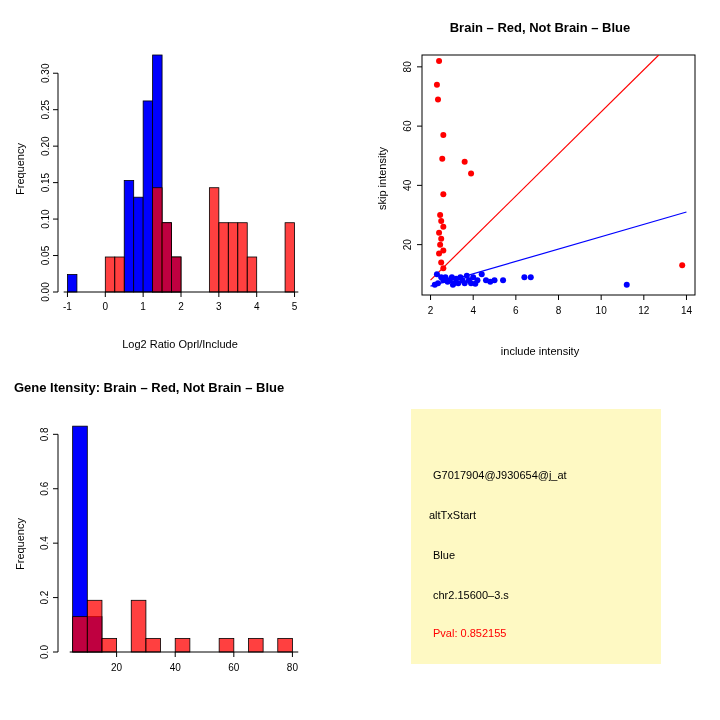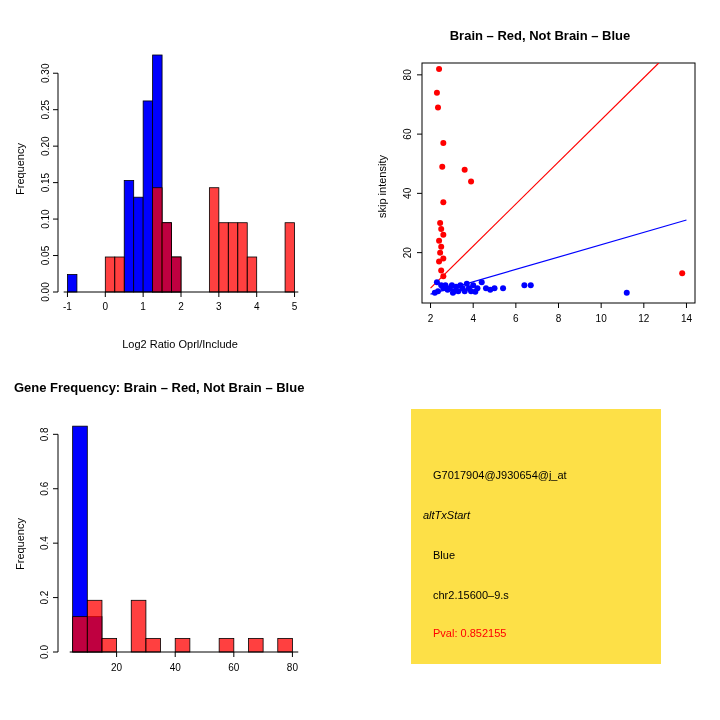--- a/index.html
+++ b/index.html
@@ -2,21 +2,21 @@
 <html><head>
 <meta charset="utf-8">
 <style>
   html,body{margin:0;padding:0;}
   body{width:720px;height:720px;background:#ffffff;font-family:"Liberation Sans",sans-serif;position:relative;overflow:hidden;}
   .panel{position:absolute;}
   .title{font-size:13px;font-weight:bold;color:#000;text-align:center;white-space:nowrap;}
   .axlabel{font-size:11px;color:#000;text-align:center;white-space:nowrap;}
   .ylabel{font-size:11px;color:#000;white-space:nowrap;transform-origin:0 0;}
   svg{display:block;}
-  .infobox{background:#fde047;}
+  .infobox{background:#fef9c3;}
   .infoline{font-size:11px;color:#000;}
   .infoline.pval{color:#ff0000;}
 </style>
 </head>
 <body>
 
 <div class="panel" style="left:0;top:0;width:360px;height:360px;">
   <svg id="svg-ratio" width="360" height="360">
       <rect x="67.46153846153847" y="274.4984615384615" width="9.461538461538453" height="17.501538461538473" fill="#0000ff" stroke="#000" stroke-width="0.8"></rect>
       <rect x="124.23076923076923" y="180.42769230769233" width="9.461538461538453" height="111.57230769230767" fill="#0000ff" stroke="#000" stroke-width="0.8"></rect>
@@ -64,21 +64,21 @@
       <text x="49" y="146.15384615384613" font-size="10" font-family="Liberation Sans, sans-serif" fill="#000" text-anchor="middle" transform="rotate(-90,49,146.15384615384613)">0.20</text>
       <line x1="58" y1="109.69230769230771" x2="53" y2="109.69230769230771" stroke="#000" stroke-width="1"></line>
       <text x="49" y="109.69230769230771" font-size="10" font-family="Liberation Sans, sans-serif" fill="#000" text-anchor="middle" transform="rotate(-90,49,109.69230769230771)">0.25</text>
       <line x1="58" y1="73.23076923076925" x2="53" y2="73.23076923076925" stroke="#000" stroke-width="1"></line>
       <text x="49" y="73.23076923076925" font-size="10" font-family="Liberation Sans, sans-serif" fill="#000" text-anchor="middle" transform="rotate(-90,49,73.23076923076925)">0.30</text>
     </svg>
   <div class="axlabel" style="position:absolute;left:0;top:338px;width:360px;">Log2 Ratio Oprl/Include</div>
   <div class="ylabel" style="position:absolute;left:14px;top:195px;transform:rotate(-90deg);">Frequency</div>
 </div>
 
-<div class="panel" style="left:360px;top:8px;width:360px;height:360px;">
+<div class="panel" style="left:360px;top:0;width:360px;height:360px;">
   <div class="title" style="position:absolute;left:0;top:20px;width:360px;">Brain – Red, Not Brain – Blue</div>
   <svg id="svg-scatter" width="360" height="360">
       <rect x="62" y="55" width="273" height="240" fill="none" stroke="#000" stroke-width="1"></rect>
       <clipPath id="scclip">
         <rect x="62" y="55" width="273" height="240"></rect>
       </clipPath>
       <g clip-path="url(#scclip)">
         <line x1="70.53125" y1="280.18518518518516" x2="298.7421875" y2="55" stroke="#ff0000" stroke-width="1.2"></line>
         <line x1="70.53125" y1="286.1111111111111" x2="326.46875" y2="212.03703703703704" stroke="#0000ff" stroke-width="1.2"></line>
         <circle cx="79.0625" cy="60.925925925925924" r="3" fill="#ff0000"></circle>
@@ -147,25 +147,26 @@
       <text x="326.46875" y="314" font-size="10" font-family="Liberation Sans, sans-serif" fill="#000" text-anchor="middle">14</text>
       <line x1="62" y1="244.62962962962962" x2="57" y2="244.62962962962962" stroke="#000" stroke-width="1"></line>
       <text x="51" y="244.62962962962962" font-size="10" font-family="Liberation Sans, sans-serif" fill="#000" text-anchor="middle" transform="rotate(-90,51,244.62962962962962)">20</text>
       <line x1="62" y1="185.37037037037038" x2="57" y2="185.37037037037038" stroke="#000" stroke-width="1"></line>
       <text x="51" y="185.37037037037038" font-size="10" font-family="Liberation Sans, sans-serif" fill="#000" text-anchor="middle" transform="rotate(-90,51,185.37037037037038)">40</text>
       <line x1="62" y1="126.11111111111111" x2="57" y2="126.11111111111111" stroke="#000" stroke-width="1"></line>
       <text x="51" y="126.11111111111111" font-size="10" font-family="Liberation Sans, sans-serif" fill="#000" text-anchor="middle" transform="rotate(-90,51,126.11111111111111)">60</text>
       <line x1="62" y1="66.85185185185185" x2="57" y2="66.85185185185185" stroke="#000" stroke-width="1"></line>
       <text x="51" y="66.85185185185185" font-size="10" font-family="Liberation Sans, sans-serif" fill="#000" text-anchor="middle" transform="rotate(-90,51,66.85185185185185)">80</text>
     </svg>
+  <div class="axlabel" style="position:absolute;left:0;top:345px;width:360px;">include intensity</div>
   <div class="ylabel" style="position:absolute;left:16px;top:210px;transform:rotate(-90deg);">skip intensity</div>
 </div>
 
 <div class="panel" style="left:0;top:360px;width:360px;height:360px;">
-  <div class="title" style="position:absolute;left:0;top:20px;width:360px;text-align:left;padding-left:14px;box-sizing:border-box;">Gene Frequency: Brain – Red, Not Brain – Blue</div>
+  <div class="title" style="position:absolute;left:0;top:20px;width:360px;text-align:left;padding-left:14px;box-sizing:border-box;">Gene Itensity: Brain – Red, Not Brain – Blue</div>
   <svg id="svg-gene" width="360" height="360">
       <rect x="72.65116279069767" y="66.16279069767444" width="14.651162790697683" height="225.83720930232556" fill="#0000ff" stroke="#000" stroke-width="0.8"></rect>
       <rect x="87.30232558139535" y="256.62790697674416" width="14.651162790697683" height="35.37209302325584" fill="#0000ff" stroke="#000" stroke-width="0.8"></rect>
       <rect x="72.65116279069767" y="256.62790697674416" width="14.651162790697683" height="35.37209302325584" fill="#ff0000" fill-opacity="0.75" stroke="#000" stroke-width="0.8"></rect>
       <rect x="87.30232558139535" y="240.30232558139534" width="14.651162790697683" height="51.69767441860466" fill="#ff0000" fill-opacity="0.75" stroke="#000" stroke-width="0.8"></rect>
       <rect x="101.95348837209303" y="278.3953488372093" width="14.651162790697668" height="13.604651162790674" fill="#ff0000" fill-opacity="0.75" stroke="#000" stroke-width="0.8"></rect>
       <rect x="131.25581395348837" y="240.30232558139534" width="14.651162790697697" height="51.69767441860466" fill="#ff0000" fill-opacity="0.75" stroke="#000" stroke-width="0.8"></rect>
       <rect x="145.90697674418607" y="278.3953488372093" width="14.65116279069764" height="13.604651162790674" fill="#ff0000" fill-opacity="0.75" stroke="#000" stroke-width="0.8"></rect>
       <rect x="175.2093023255814" y="278.3953488372093" width="14.651162790697668" height="13.604651162790674" fill="#ff0000" fill-opacity="0.75" stroke="#000" stroke-width="0.8"></rect>
       <rect x="219.16279069767444" y="278.3953488372093" width="14.651162790697668" height="13.604651162790674" fill="#ff0000" fill-opacity="0.75" stroke="#000" stroke-width="0.8"></rect>
@@ -190,17 +191,17 @@
       <line x1="58" y1="128.74418604651163" x2="53" y2="128.74418604651163" stroke="#000" stroke-width="1"></line>
       <text x="48" y="128.74418604651163" font-size="10" font-family="Liberation Sans, sans-serif" fill="#000" text-anchor="middle" transform="rotate(-90,48,128.74418604651163)">0.6</text>
       <line x1="58" y1="74.32558139534882" x2="53" y2="74.32558139534882" stroke="#000" stroke-width="1"></line>
       <text x="48" y="74.32558139534882" font-size="10" font-family="Liberation Sans, sans-serif" fill="#000" text-anchor="middle" transform="rotate(-90,48,74.32558139534882)">0.8</text>
     </svg>
   <div class="ylabel" style="position:absolute;left:14px;top:210px;transform:rotate(-90deg);">Frequency</div>
 </div>
 
 <div class="panel infobox" style="left:411px;top:409px;width:250px;height:255px;">
   <div class="infoline" style="position:absolute;left:22px;top:60px;">G7017904@J930654@j_at</div>
-  <div class="infoline" style="position:absolute;left:12px;top:100px;font-style:italic;">altTxStart</div>
+  <div class="infoline" style="position:absolute;left:18px;top:100px;">altTxStart</div>
   <div class="infoline" style="position:absolute;left:22px;top:140px;">Blue</div>
-  <div class="infoline" style="position:absolute;left:22px;top:180px;">chr2.15600–9.s</div>
+  <div class="infoline" style="position:absolute;left:22px;top:180px;">chr2.15600–3.s</div>
   <div class="infoline pval" style="position:absolute;left:22px;top:218px;">Pval: 0.852155</div>
 </div>
 
 </body></html>

